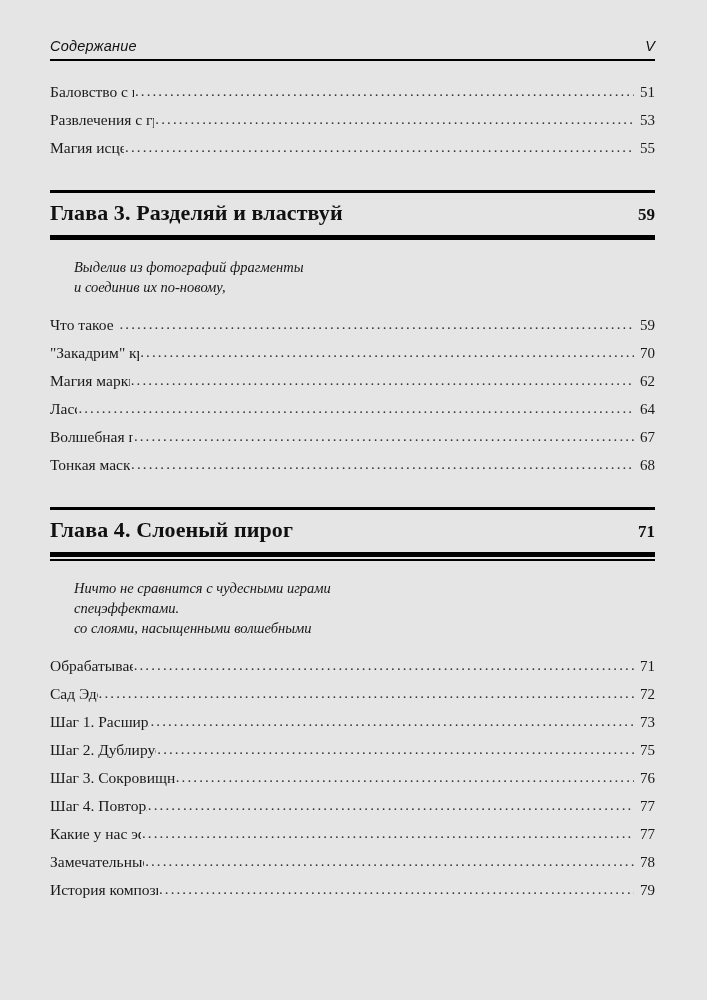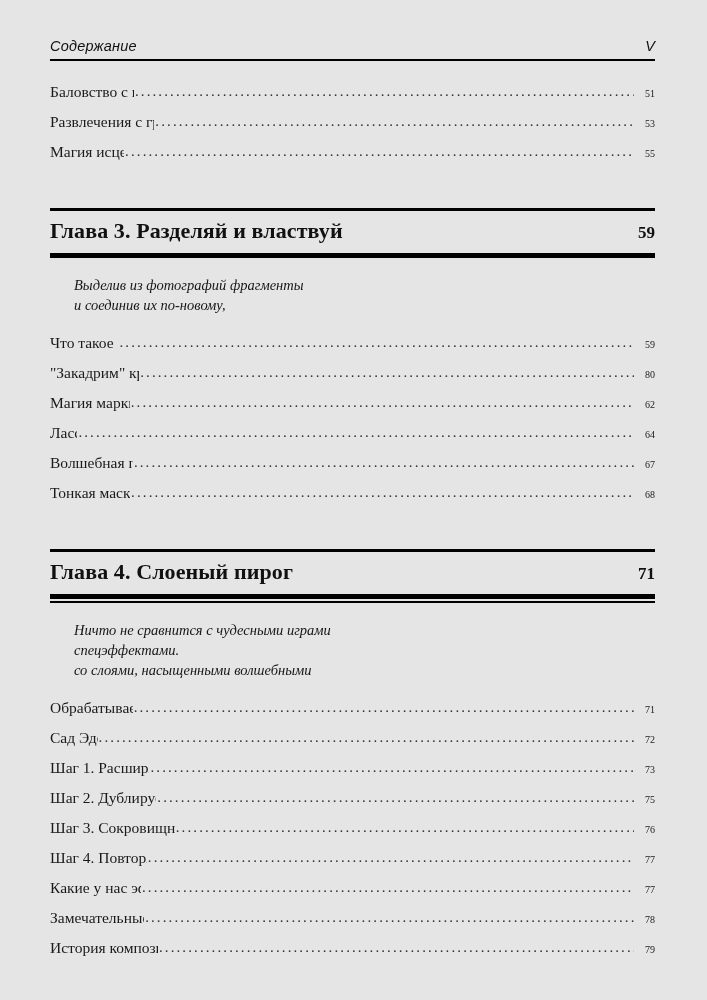--- a/index.html
+++ b/index.html
@@ -74,28 +74,28 @@
     position: relative;
     top: -1px;
   }
   .toc-entry .leader::after {
     content: ".......................................................................................................................................";
   }
   .toc-entry .pageno {
     flex: 0 0 auto;
     text-align: right;
     min-width: 20px;
-    font-size: 10px;
+    font-size: 15px;
   }
 
   .toc-block-top { margin-top: 17px; }
 
   
   .chapter {
-    margin-top: 40px;
+    margin-top: 28px;
   }
   .chapter-rule-top {
     height: 3px;
     background: #000000;
   }
   .chapter-bar {
     display: flex;
     align-items: baseline;
     justify-content: space-between;
     padding: 7px 0 9px 0;
@@ -177,21 +177,21 @@
           </div>
           <ul class="toc-list after-epigraph">
             <li class="toc-entry">
               <span class="title">Что такое слои?</span>
               <span class="leader"></span>
               <span class="pageno">59</span>
             </li>
             <li class="toc-entry">
               <span class="title">"Закадрим" красотку!</span>
               <span class="leader"></span>
-              <span class="pageno">80</span>
+              <span class="pageno">70</span>
             </li>
             <li class="toc-entry">
               <span class="title">Магия маркировки</span>
               <span class="leader"></span>
               <span class="pageno">62</span>
             </li>
             <li class="toc-entry">
               <span class="title">Лассо</span>
               <span class="leader"></span>
               <span class="pageno">64</span>

